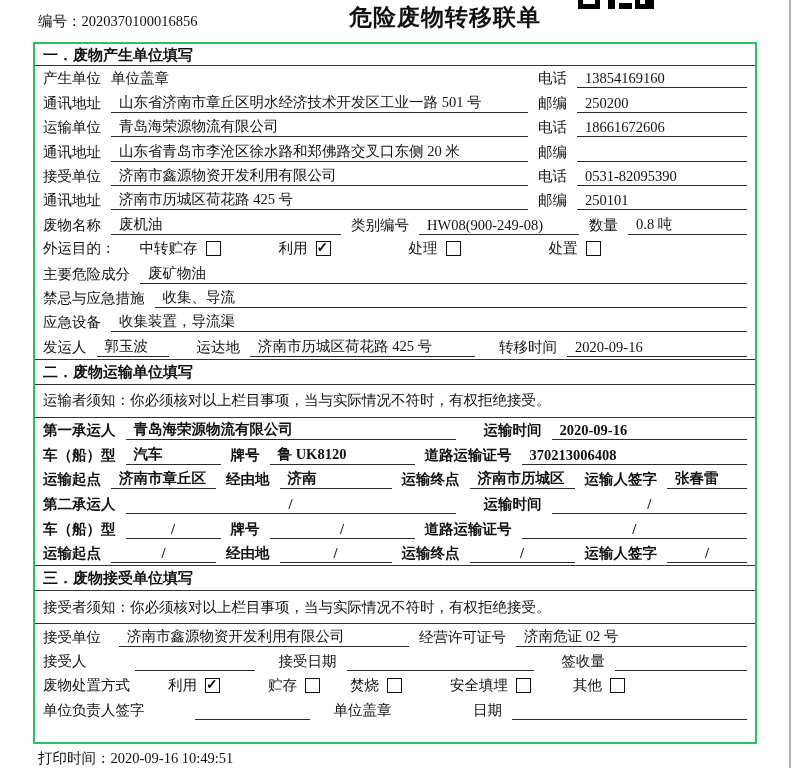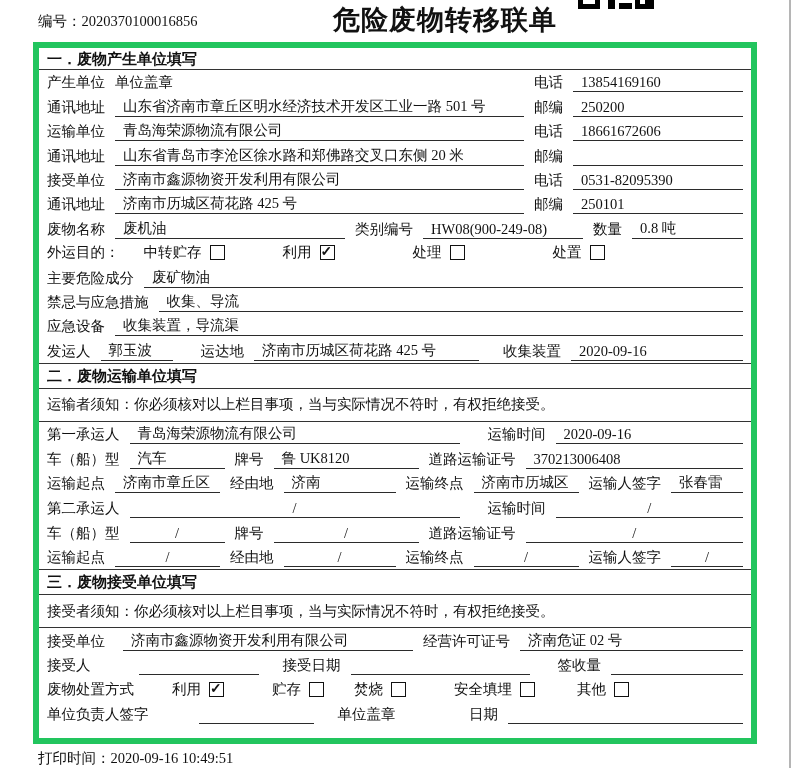--- a/index.html
+++ b/index.html
@@ -6,38 +6,38 @@
   body{
     width:796px;height:768px;position:relative;overflow:hidden;
     background:#ffffff;color:#111;
     font-family:"Liberation Serif","DejaVu Serif",serif;
     font-size:14.5px;
   }
   .page-edge{position:absolute;top:0;height:768px;width:2px;background:#b5b5b5;}
   
   .doc-number{position:absolute;left:38px;top:12px;white-space:nowrap;}
   .doc-title{position:absolute;left:445px;top:2px;transform:translateX(-50%);
-    font-size:27px;font-weight:bold;letter-spacing:1px;white-space:nowrap;}
+    font-size:23px;font-weight:bold;letter-spacing:1px;white-space:nowrap;}
   
   .qr{position:absolute;left:578px;top:0;width:78px;height:9px;}
   .qr .blk{position:absolute;background:#000;}
   .qr .wht{position:absolute;background:#fff;}
   
   .formbox{position:absolute;left:33px;top:42px;width:724px;height:702px;
-    border:6px solid #22c55e;box-sizing:border-box;background:#fff;}
+    border:2px solid #22c55e;box-sizing:border-box;background:#fff;}
   .shead{font-weight:bold;font-size:15px;height:22px;box-sizing:border-box;
     display:flex;align-items:center;padding:1px 8px 0;
     border-bottom:1.5px solid #333;white-space:nowrap;}
   .shead.mid{border-top:1.5px solid #333;height:26px;}
   .notice{height:32px;display:flex;align-items:center;padding:0 8px;
     border-bottom:1.5px solid #333;white-space:nowrap;}
   .frow{display:flex;align-items:flex-end;gap:10px;padding:0 8px 2px;
     box-sizing:border-box;white-space:nowrap;}
   .s1 .frow{height:24.4px;}
-  .s2 .frow{height:24.6px;}
+  .s2 .frow{height:24.6px;font-weight:bold;}
   .s3 .frow{height:24.5px;}
   .frow.opts{align-items:center;padding-bottom:0;}
   .lbl{flex:0 0 auto;}
   .v{border-bottom:1.2px solid #2b2b2b;padding:0 4px 0 8px;overflow:hidden;
      flex:0 0 auto;box-sizing:border-box;}
   .v.grow{flex:1 1 auto;}
   .vc{text-align:center;padding:0 4px;}
   .ml-auto{margin-left:auto;}
   .opt{display:flex;align-items:center;gap:8px;flex:0 0 auto;}
   .cb{display:inline-block;width:13px;height:13px;border:1.5px solid #111;
@@ -155,21 +155,21 @@
     <div class="frow">
       <span class="lbl">应急设备</span>
       <span class="v grow">收集装置，导流渠</span>
     </div>
 
     <div class="frow">
       <span class="lbl">发运人</span>
       <span class="v" style="width:72px">郭玉波</span>
       <span class="lbl" style="margin-left:18px">运达地</span>
       <span class="v" style="width:225px">济南市历城区荷花路 425 号</span>
-      <span class="lbl" style="margin-left:14px">收集装置</span>
+      <span class="lbl" style="margin-left:14px">转移时间</span>
       <span class="v grow">2020-09-16</span>
     </div>
   </div>
 
   <div class="s2">
     <div class="shead mid">二．废物运输单位填写</div>
     <div class="notice">
       <span>运输者须知：你必须核对以上栏目事项，当与实际情况不符时，有权拒绝接受。</span>
     </div>
 

